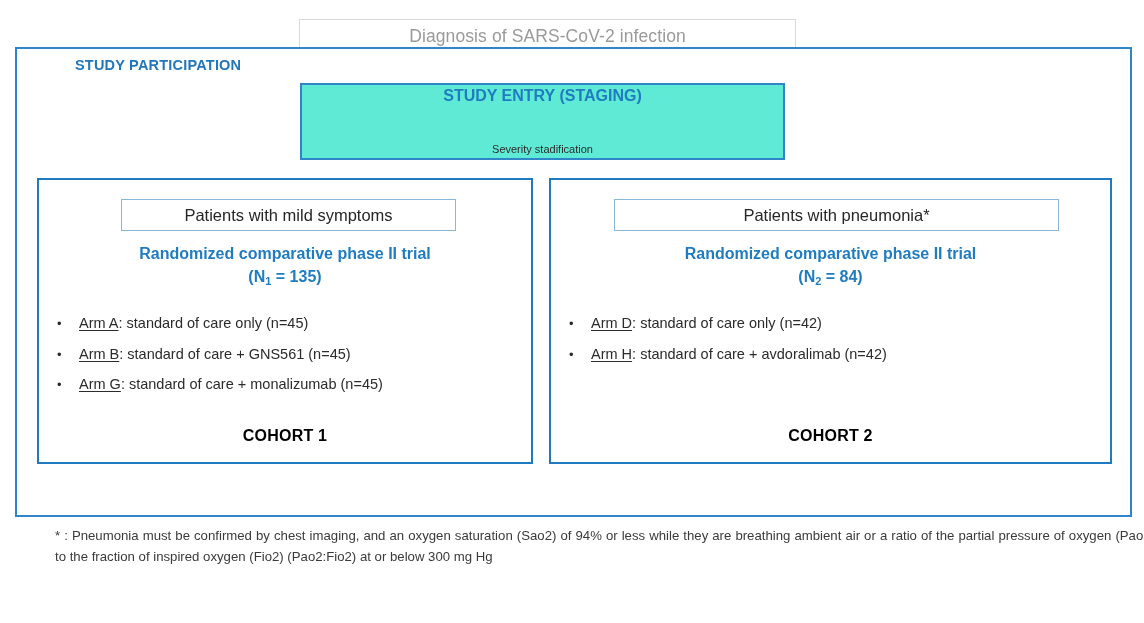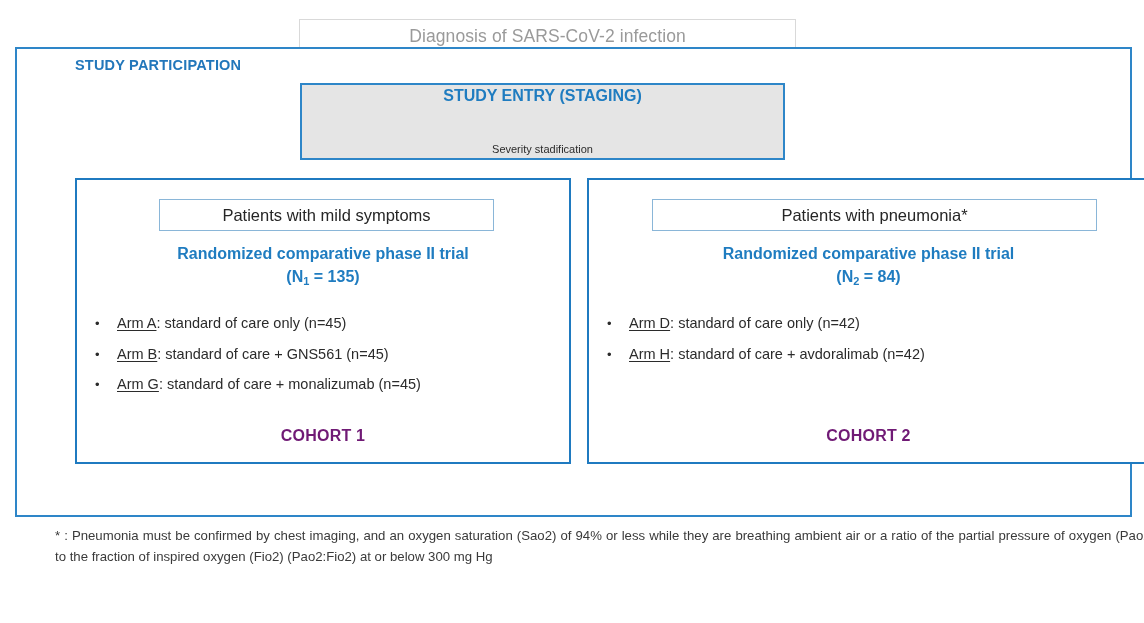--- a/index.html
+++ b/index.html
@@ -60,21 +60,21 @@
   }
 
   
   .entry-box {
     position: absolute;
     left: 283px;
     top: 34px;
     width: 485px;
     height: 77px;
     border: 2px solid #2e86c8;
-    background: #e5e5e5;
+    background: #5eead4;
     box-sizing: border-box;
     display: flex;
     flex-direction: column;
     align-items: center;
     justify-content: center;
     gap: 35px;
   }
   .entry-title {
     font-size: 16px;
     font-weight: bold;
@@ -89,21 +89,20 @@
   }
 
   
   .cohort {
     position: absolute;
     top: 129px;
     height: 286px;
     border: 2px solid #1f7ac0;
     background: #ffffff;
     box-sizing: border-box;
-    margin-left: 38px;
   }
   .cohort-left  { left: 20px;  width: 496px; }
   .cohort-right { left: 532px; width: 563px; }
 
   .patient-box {
     position: absolute;
     top: 19px;
     height: 32px;
     border: 1px solid #8ab6d8;
     background: #ffffff;
@@ -170,21 +169,21 @@
   }
 
   .cohort-label {
     position: absolute;
     bottom: 17px;
     left: 0;
     right: 0;
     text-align: center;
     font-size: 16px;
     font-weight: bold;
-    color: #701a75;
+    color: #000000;
     letter-spacing: 0.2px;
   }
 
   
   .footnote {
     position: absolute;
     left: 24px;
     top: 525px;
     width: 1100px;
     font-size: 13.2px;

